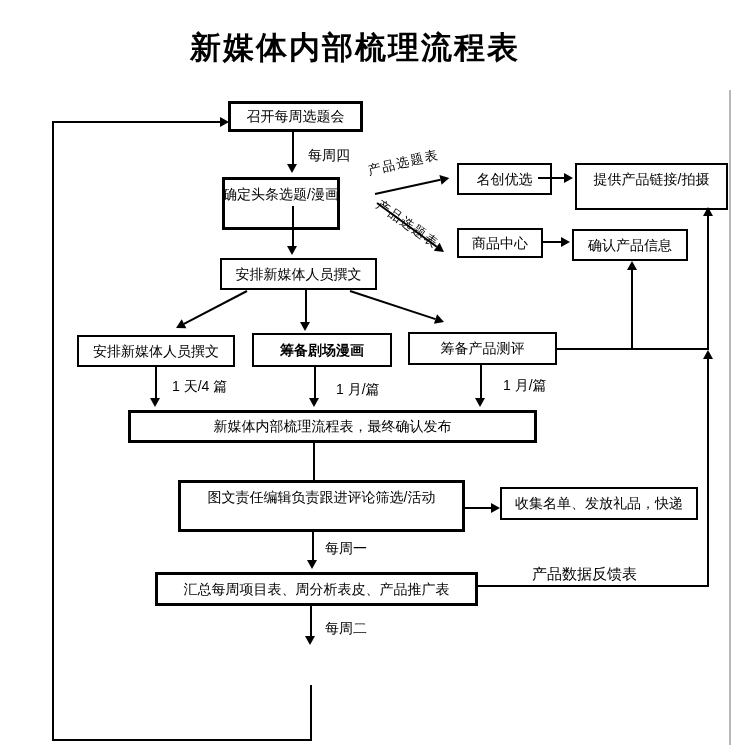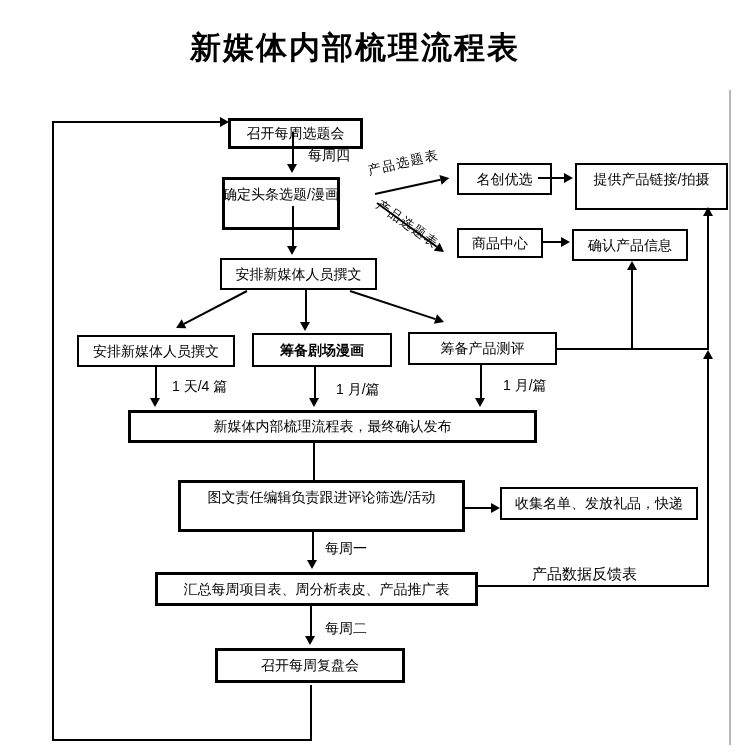--- a/index.html
+++ b/index.html
@@ -35,38 +35,37 @@
 </style>
 </head>
 <body>
 
 <div id="stage">
 
   <div class="title">新媒体内部梳理流程表</div>
 
   <div class="page-edge" style="left:729px;top:90px;width:2px;height:655px;"></div>
 
-  <div class="box b3" style="left:228px;top:118px;width:135px;height:31px;">召开每周选题会</div>
+  <div class="box b3" style="left:228px;top:101px;width:135px;height:31px;">召开每周选题会</div>
   <div class="box b3 top" style="left:222px;top:177px;width:118px;height:53px;">确定头条选题/漫画</div>
   <div class="box" style="left:220px;top:258px;width:157px;height:32px;">安排新媒体人员撰文</div>
 
   <div class="box" style="left:77px;top:335px;width:158px;height:32px;">安排新媒体人员撰文</div>
   <div class="box" style="left:252px;top:333px;width:140px;height:34px;font-weight:bold;">筹备剧场漫画</div>
   <div class="box" style="left:408px;top:332px;width:149px;height:33px;">筹备产品测评</div>
 
   <div class="box" style="left:457px;top:163px;width:95px;height:32px;">名创优选</div>
   <div class="box top" style="left:575px;top:163px;width:153px;height:47px;">提供产品链接/拍摄</div>
   <div class="box" style="left:457px;top:228px;width:86px;height:30px;">商品中心</div>
   <div class="box" style="left:572px;top:229px;width:116px;height:32px;">确认产品信息</div>
 
   <div class="box b3" style="left:128px;top:410px;width:409px;height:33px;">新媒体内部梳理流程表，最终确认发布</div>
   <div class="box b3 top" style="left:178px;top:480px;width:287px;height:52px;">图文责任编辑负责跟进评论筛选/活动</div>
   <div class="box" style="left:500px;top:487px;width:198px;height:33px;">收集名单、发放礼品，快递</div>
   <div class="box b3" style="left:155px;top:572px;width:323px;height:34px;">汇总每周项目表、周分析表皮、产品推广表</div>
-  <div class="box b3" style="left:215px;top:648px;width:190px;height:35px;">召开每周复盘会</div>
 
   <div class="line" style="left:310px;top:685px;width:2px;height:56px;"></div>
   <div class="line" style="left:53px;top:739px;width:259px;height:2px;"></div>
   <div class="line" style="left:52px;top:121px;width:2px;height:620px;"></div>
   <div class="line" style="left:54px;top:121px;width:166px;height:2px;"></div>
   <div class="ah right" style="left:220px;top:117px;"></div>
 
   <div class="line" style="left:292px;top:132px;width:2px;height:32px;"></div>
   <div class="ah down" style="left:287px;top:164px;"></div>
 

